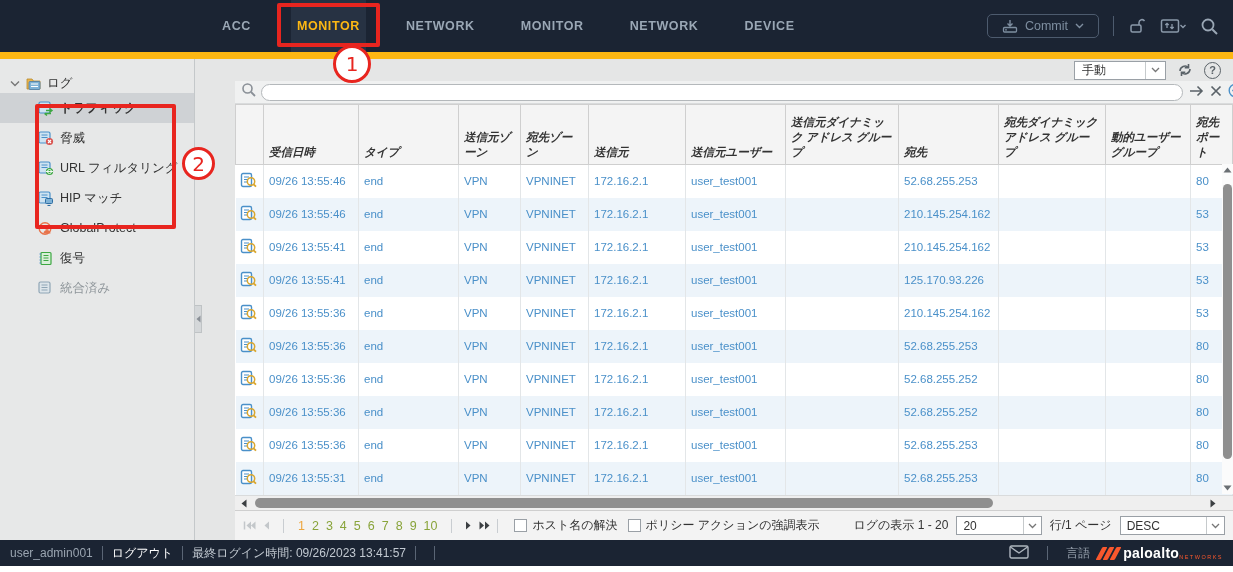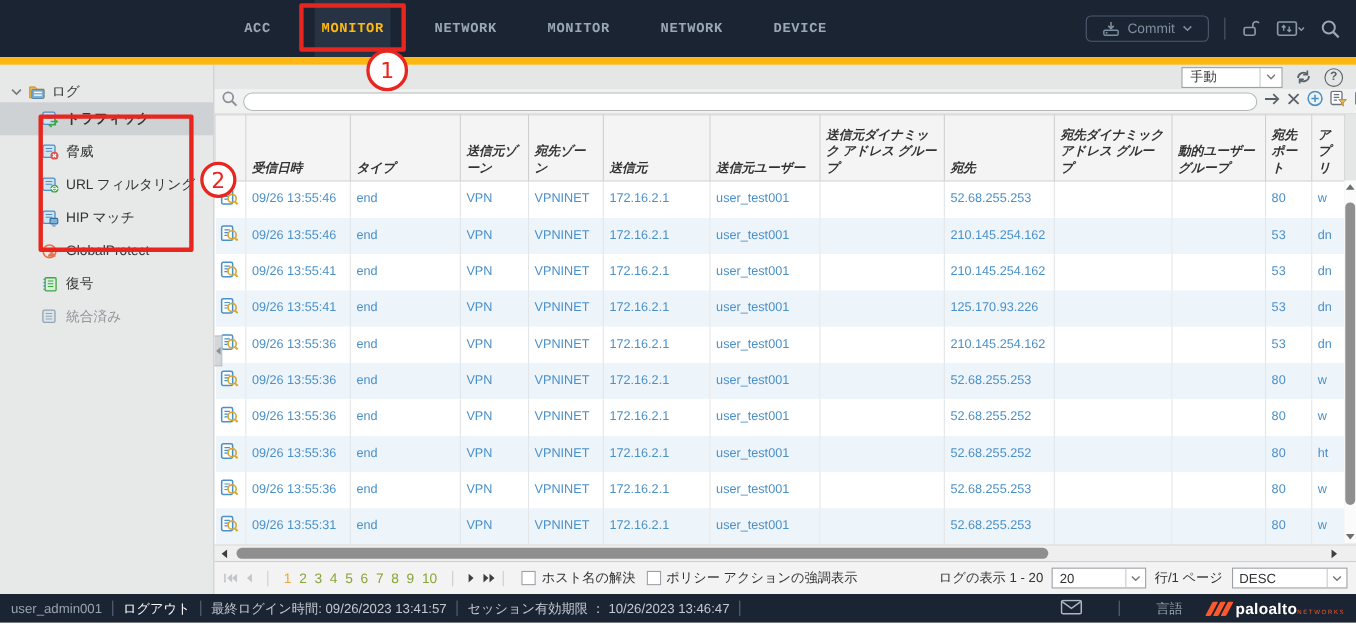--- a/index.html
+++ b/index.html
@@ -5,21 +5,21 @@
   * { margin:0; padding:0; box-sizing:border-box; }
   html,body { background:#fff; }
   body { font-family:"Liberation Sans","DejaVu Sans",sans-serif; }
   #screen { position:relative; width:1233px; height:572px; background:#fff; overflow:hidden; }
 
   
   .topnav { position:absolute; left:0; top:0; width:1233px; height:52px; background:#1b2433;
             display:flex; align-items:center; }
   .logo { display:flex; align-items:center; gap:9px; padding-left:15px; width:200px; }
   .logo-text { color:#fff; font-size:20px; font-weight:bold; letter-spacing:0.5px; }
-  .tabs { display:flex; align-items:center; gap:34px; position:absolute; left:216px; top:0; height:52px;font-family:Liberation Mono, monospace; }
+  .tabs { display:flex; align-items:center; gap:34px; position:absolute; left:216px; top:0; height:52px; }
   .tab { color:#9aa7b5; font-size:12.5px; font-weight:bold; letter-spacing:0.6px; height:52px;
          display:flex; align-items:center; padding:0 6px; cursor:pointer; }
   .tab.active { color:#fdb813; background:#273243; position:relative; }
   .annot-box1 { position:absolute; left:-14px; right:-14px; top:3px; height:44px;
                 border:4px solid #e8251f; border-radius:2px; pointer-events:none; }
   .nav-right { position:absolute; right:14px; top:0; height:52px; display:flex; align-items:center; gap:14px; }
   .commit-btn { display:flex; align-items:center; gap:7px; border:1px solid #4d5b6e; border-radius:5px;
                 padding:4px 14px; color:#7e8ea0; font-size:12.5px;justify-content:flex-end; }
   .nav-sep { width:1px; height:20px; background:#4d5b6e; }
   .nav-icon { display:flex; align-items:center; }
@@ -35,21 +35,21 @@
              border-right:1px solid #c4c8ca; padding-top:14px; }
   .tree-root { display:flex; align-items:center; gap:5px; padding-left:10px; height:20px;
                font-size:12.5px; color:#333; }
   .tree-item { display:flex; align-items:center; gap:6px; padding-left:38px; height:30px;
                font-size:12.5px; color:#333; cursor:pointer; white-space:nowrap; }
   .tree-item.selected { background:#cfd2d5; font-weight:bold; }
   .tree-item.muted { color:#8d9499; }
   .licon { flex:0 0 auto; display:flex; }
 
   
-  .main { position:absolute; left:195px; top:0; width:1038px; height:481px; }
+  .main { position:absolute; left:195px; top:0; width:1038px; height:481px;padding-left:40px; }
   .utilrow { height:22px; display:flex; align-items:center; justify-content:flex-end; gap:10px;
              padding-right:12px; background:#e5e6e6; }
   .mode-select { width:92px; height:19px; background:#fff; border:1px solid #9aa0a6;
                  display:flex; align-items:center; justify-content:space-between;
                  font-size:12px; color:#333; padding-left:7px; }
   .mode-select .chev { border-left:1px solid #c6cacc; height:100%; width:20px;
                        display:flex; align-items:center; justify-content:center; }
   .util-icon { display:flex; align-items:center; cursor:pointer; }
   .help-circle { width:17px; height:17px; border:1.6px solid #5a6268; border-radius:50%;
                  color:#5a6268; font-size:11px; font-weight:bold; display:flex;
@@ -96,21 +96,21 @@
   .mini-select .val { padding:0 6px; }
   .mini-select .chev { border-left:1px solid #c6cacc; height:100%; width:18px; display:flex;
                        align-items:center; justify-content:center; }
 
   
   .statusbar { position:absolute; left:0; top:540px; width:1233px; height:26px; background:#1b2433;
                display:flex; align-items:center; font-size:12px; color:#c2c9d1; padding:0 10px; }
   .sb-sep { width:1px; height:14px; background:#5a6575; margin:0 9px; }
   .sb-user { color:#9aa4b0; }
   .sb-logout { color:#fff; cursor:pointer; }
-  .sb-right { margin-left:auto; display:flex; align-items:center; gap:24px; }
+  .sb-right { margin-left:auto; display:flex; align-items:center; gap:9px; }
   .sb-lang { color:#9aa4b0; }
   .pan-logo { display:flex; align-items:center; gap:5px; }
   .pan-slashes { display:flex; gap:2px; }
   .pan-slash { width:5px; height:13px; background:#fa582d; transform:skewX(-28deg); border-radius:1px; }
   .pan-words { display:flex; flex-direction:row; line-height:1; }
   .pan-name { color:#fff; font-weight:bold; font-size:14px; letter-spacing:0.3px; }
   .pan-sub { color:#fa582d; font-size:5.5px; letter-spacing:1.5px; align-self:flex-end; }
 
   
   .annot-circle { position:absolute; background:#fff; border:3px solid #e8251f; border-radius:50%;
@@ -680,21 +680,20 @@
     </span>
   </div>
 
   <div class="statusbar">
     <span class="sb-user">user_admin001</span>
     <span class="sb-sep"></span>
     <span class="sb-logout">ログアウト</span>
     <span class="sb-sep"></span>
     <span>最終ログイン時間: 09/26/2023 13:41:57</span>
     <span class="sb-sep"></span>
-    <span>セッション有効期限 ：  10/26/2023 13:46:47</span>
     <span class="sb-sep"></span>
     <div class="sb-right">
       <span>
         <svg width="20" height="14" viewBox="0 0 20 14">
           <rect x="1" y="1" width="18" height="12" rx="1.5" fill="none" stroke="#aeb6bf" stroke-width="1.4"></rect>
           <path d="M1.5 2l8.5 6 8.5-6" fill="none" stroke="#aeb6bf" stroke-width="1.4"></path>
         </svg>
       </span>
       <span class="sb-sep"></span>
       <span class="sb-lang">言語</span>

